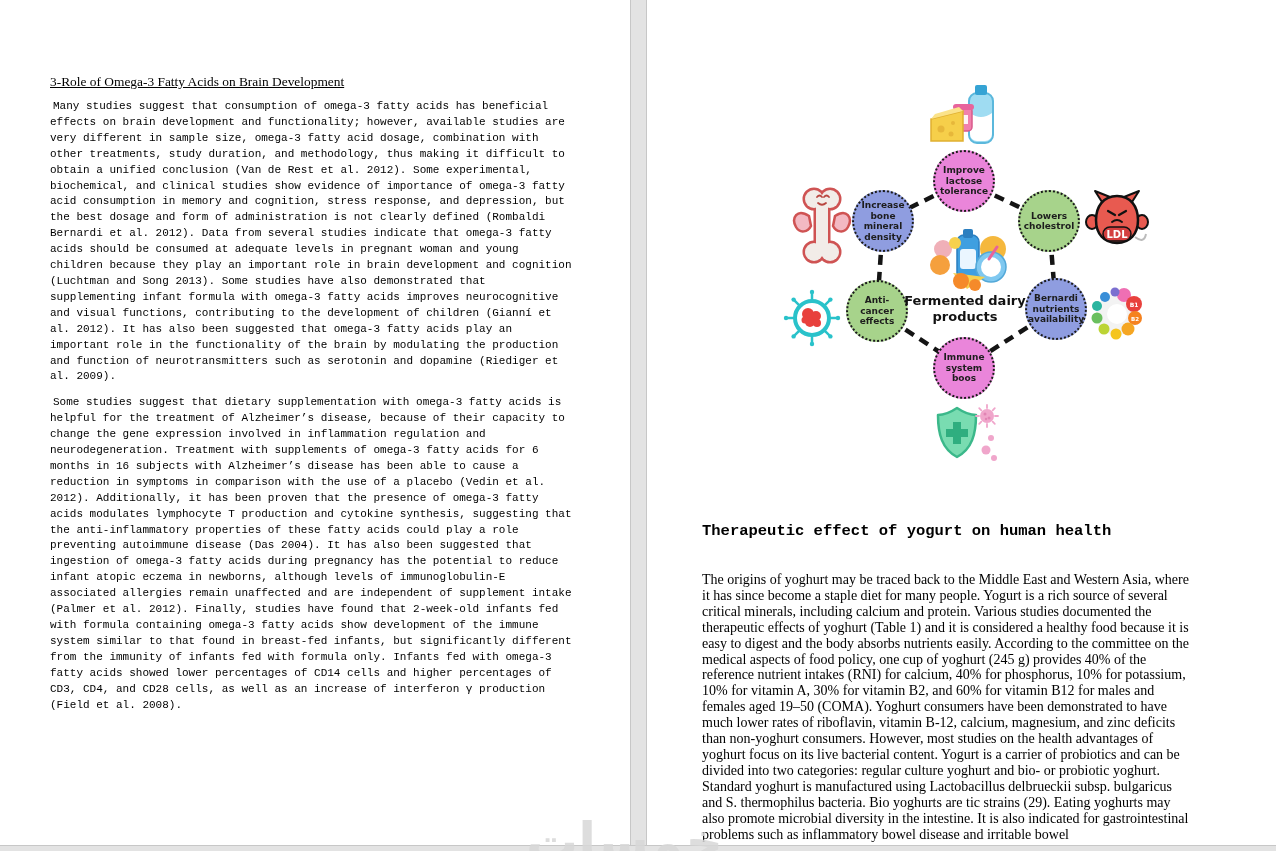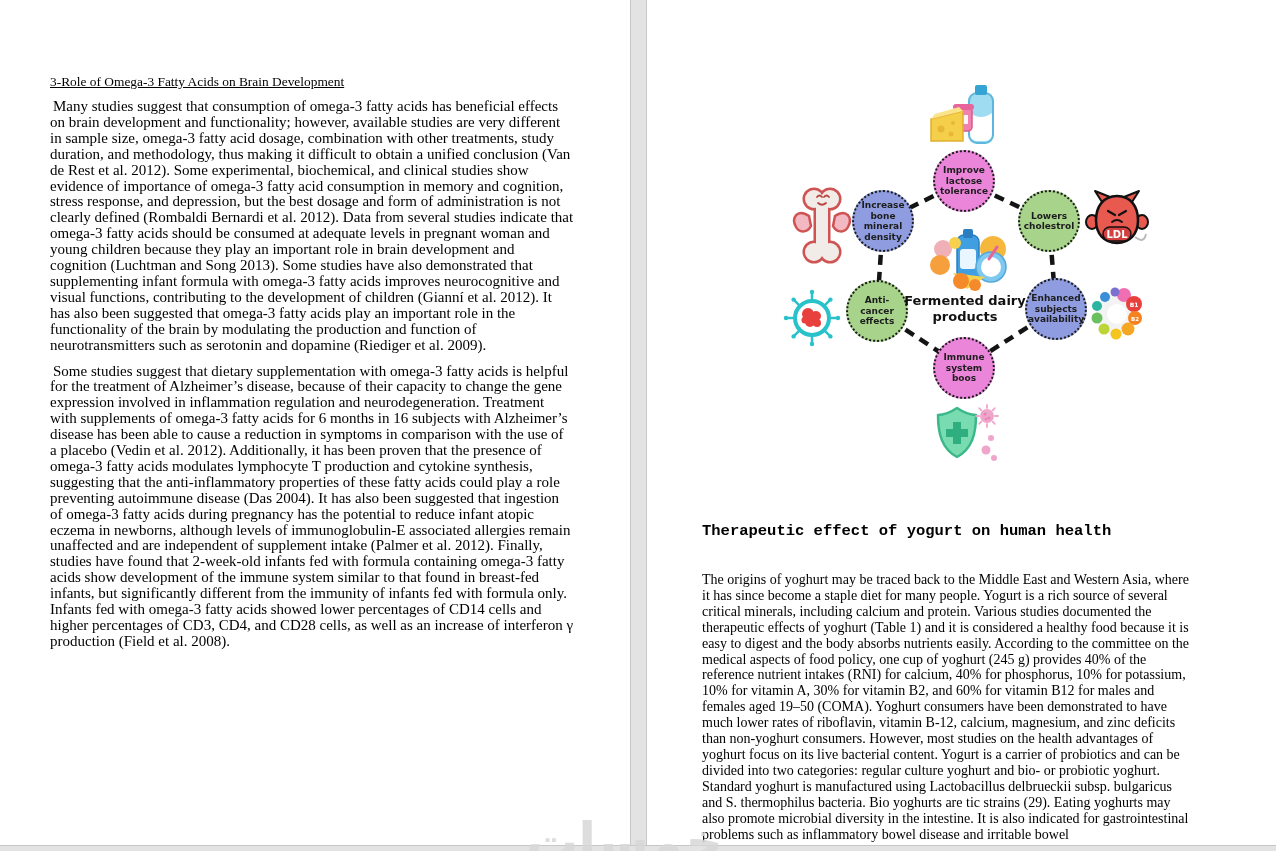--- a/index.html
+++ b/index.html
@@ -12,22 +12,22 @@
   .page-gap { position:absolute; left:630px; top:0; width:17px; height:851px;
               background:#e3e3e3; border-left:1px solid #c7c7c7; border-right:1px solid #c7c7c7; }
   .bottom-strip { position:absolute; left:0; top:845px; width:1276px; height:6px;
               background:#e3e3e3; border-top:1px solid #c7c7c7; }
 
   
   .doc-col { padding:74px 56px 0 50px; }
   .doc-heading { font-size:13.4px; font-weight:normal; text-decoration:underline;
                  color:#000; margin:0 0 9px 0; line-height:16px; }
   .doc-heading.second { margin-top:9px; }
-  .doc-para { font-size:15px; line-height:15.9px; color:#000; margin:1px 0 10px 0;
-              text-indent:3px; }
+  .doc-para { font-size:11px; line-height:15.9px; color:#000; margin:1px 0 10px 0;
+              text-indent:3px;font-family:Liberation Mono, monospace; }
 
   
   .figure-diagram { position:absolute; left:136px; top:83px; width:380px; height:390px; }
   .connector-layer { position:absolute; left:0; top:0; z-index:1; }
   .fig-icon { position:absolute; z-index:2; }
   .fig-circle { position:absolute; width:62px; height:62px; border-radius:50%;
                 border:2px dotted #1a1a1a; display:flex; align-items:center; justify-content:center;
                 text-align:center; padding:3px; z-index:3;
                 font-family:"DejaVu Sans", sans-serif; font-weight:bold; font-size:9px;
                 line-height:10.5px; color:#1d1d1d; }
@@ -215,21 +215,21 @@
     <div class="fig-circle" style="left: 69px; top: 107px; background-color: rgb(143, 157, 224);">
       <span>Increase bone mineral density</span>
     </div>
     <div class="fig-circle" style="left: 235px; top: 107px; background-color: rgb(167, 211, 139);">
       <span>Lowers cholestrol</span>
     </div>
     <div class="fig-circle" style="left: 63px; top: 197px; background-color: rgb(167, 211, 139);">
       <span>Anti-cancer effects</span>
     </div>
     <div class="fig-circle" style="left: 242px; top: 195px; background-color: rgb(143, 157, 224);">
-      <span>Enhanced subjects availability</span>
+      <span>Bernardi nutrients availability</span>
     </div>
     <div class="fig-circle" style="left: 150px; top: 254px; background-color: rgb(234, 133, 218);">
       <span>Immune system boos</span>
     </div>
 
     <div class="fig-center-label">Fermented dairy products</div>
   </div>
 
 
   <h2 class="rp-heading">Therapeutic effect of yogurt on human health</h2>

